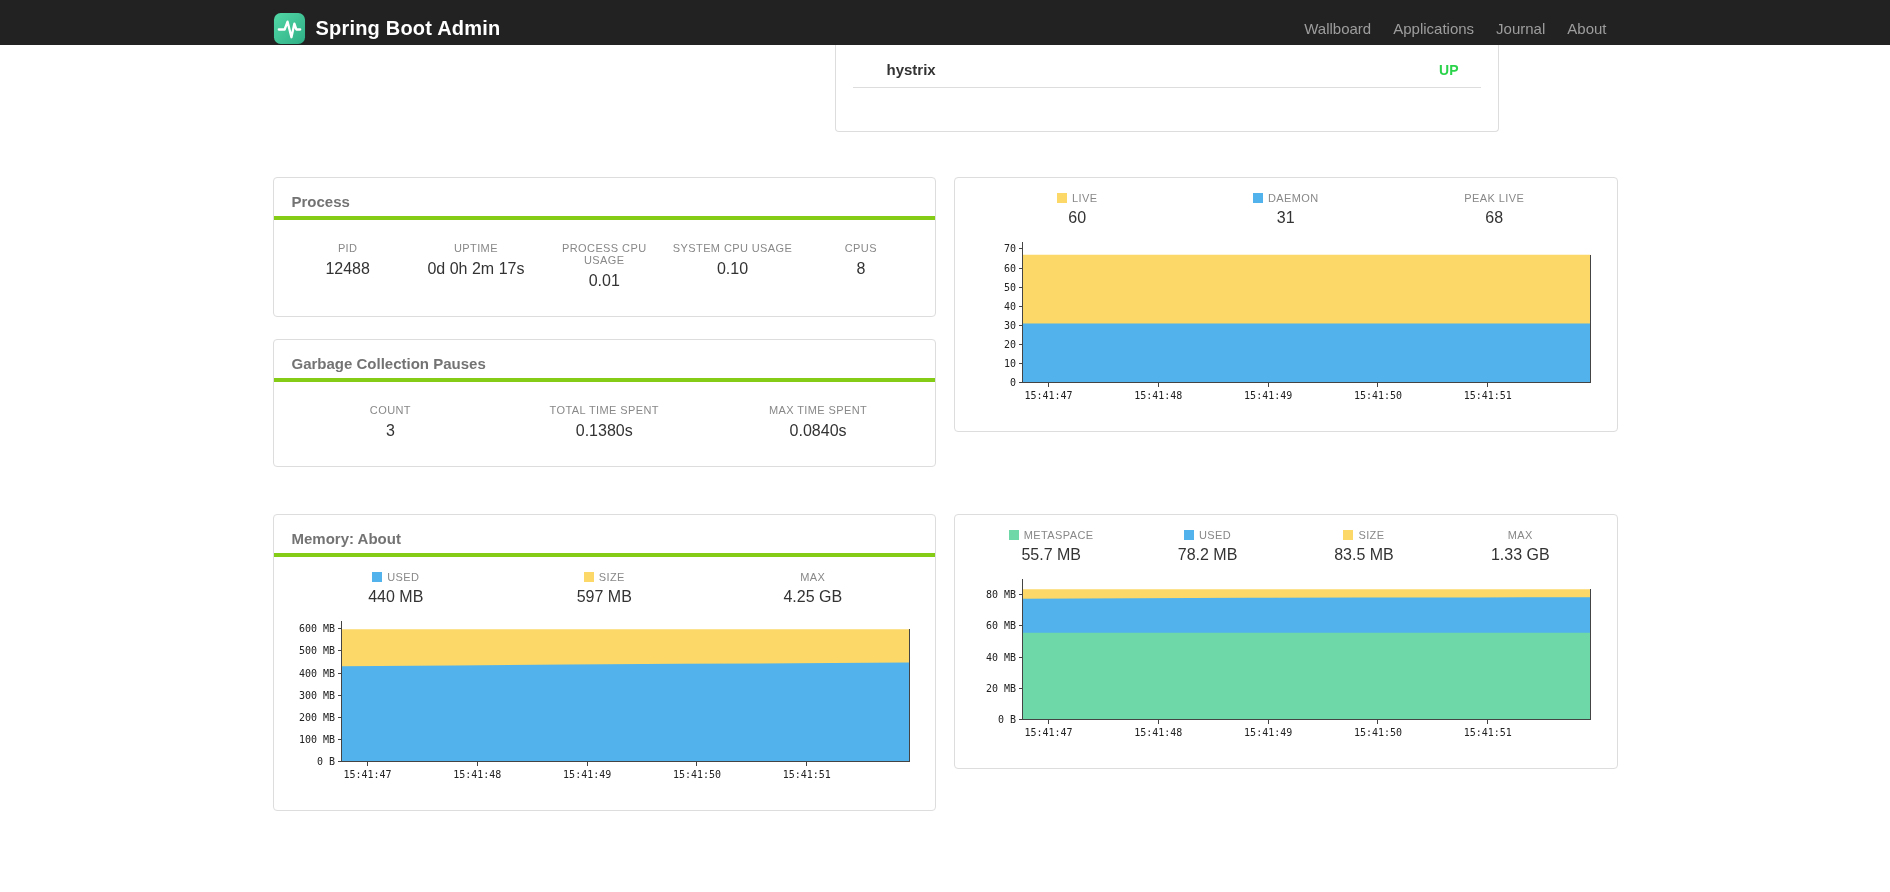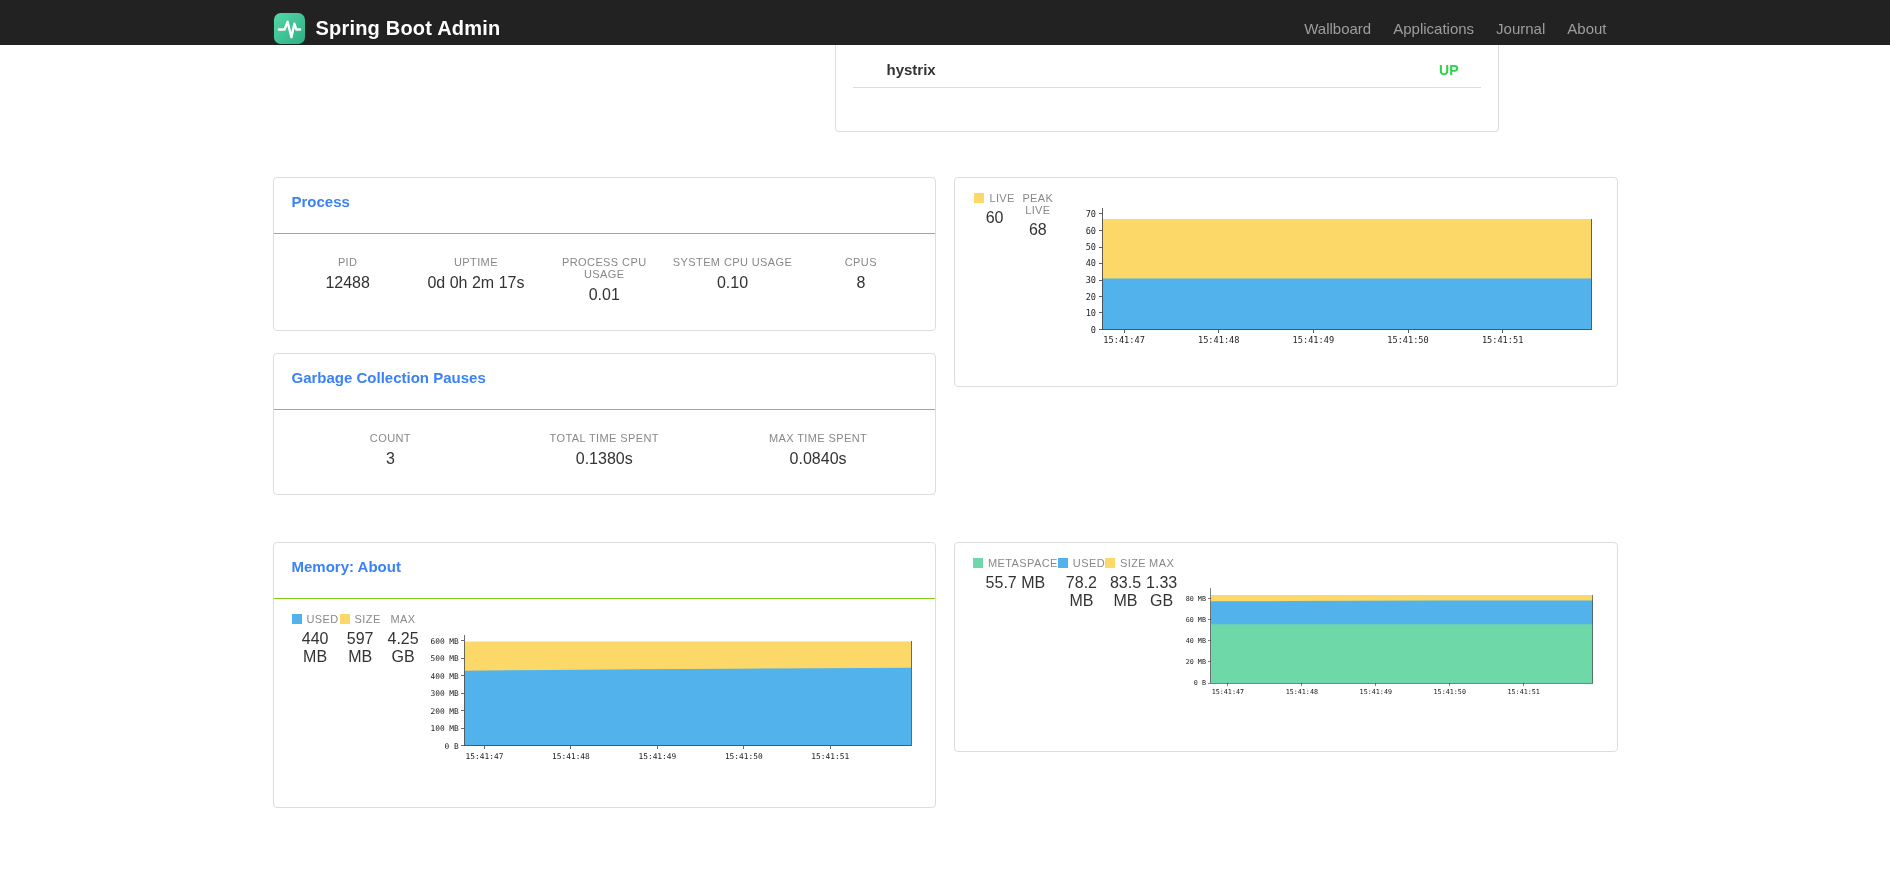--- a/index.html
+++ b/index.html
@@ -43,23 +43,23 @@
 
   
   .panel {
     background: #fff;
     border: 1px solid #ddd;
     border-radius: 4px;
     display: flex; flex-direction: column;
   }
   .panel-heading {
     margin: 0;
-    padding: 15px 18px 23px;
-    font-size: 15px; font-weight: bold; color: #3b82f6;
-    border-bottom: 1px solid #84cc16;
+    padding: 15px 18px 6px;
+    font-size: 15px; font-weight: bold; color: #737373;
+    border-bottom: 4px solid #84cc16;
   }
   
   .status-panel {
     border-top: none;
     border-radius: 0 0 4px 4px;
     margin-bottom: 45px;
     margin-left: 562px; 
     width: 664px;
     padding: 11px 17px;
   }
@@ -80,21 +80,21 @@
     padding: 22px 10px 26px;
   }
   .metric { flex: 1 1 0; text-align: center; }
   .m-label {
     font-size: 11px; color: #888; letter-spacing: .4px;
     text-transform: uppercase;
   }
   .m-value { font-size: 16px; color: #333; margin-top: 6px; }
 
   
-  .panel-body { padding: 14px 18px 24px; flex: 1; display: flex; flex-direction: row; }
+  .panel-body { padding: 14px 18px 24px; flex: 1; display: flex; flex-direction: column; }
   .legend { display: flex; margin-bottom: 10px; }
   .legend-item { flex: 1 1 0; text-align: center; }
   .l-top { display: flex; align-items: center; justify-content: center; }
   .swatch { width: 10px; height: 10px; display: inline-block; margin-right: 5px; }
   .l-label { font-size: 11px; color: #888; letter-spacing: .4px; text-transform: uppercase; }
   .l-value { font-size: 16px; color: #333; margin-top: 5px; }
   .chart { display: block; width: 100%; height: 170px; }
   .chart .axis { stroke: #444; stroke-width: 1; shape-rendering: crispEdges; }
   .chart .tick { font-family: "DejaVu Sans Mono", monospace; font-size: 10px; fill: #222; }
 </style>
@@ -189,20 +189,27 @@
 
       <section class="panel">
         <div class="panel-body">
           <div class="legend">
             <div class="legend-item">
               <div class="l-top">
                 <span class="swatch" style="background: rgb(251, 216, 104);"></span>
                 <span class="l-label">LIVE</span>
               </div>
               <div class="l-value">60</div>
+            </div>
+            <div class="legend-item">
+              <div class="l-top">
+                <span class="swatch" style="background: rgb(81, 178, 236);"></span>
+                <span class="l-label">DAEMON</span>
+              </div>
+              <div class="l-value">31</div>
             </div>
             <div class="legend-item">
               <div class="l-top">
                 <span class="l-label">PEAK LIVE</span>
               </div>
               <div class="l-value">68</div>
             </div>
           </div>
           <svg class="chart" viewBox="0 0 626 170">
               <polygon points="50,146.0 50.0,17.6 163.6,17.6 277.2,17.6 390.8,17.6 504.4,17.6 618.0,17.6 618,146.0" fill="#FBD868"></polygon>

